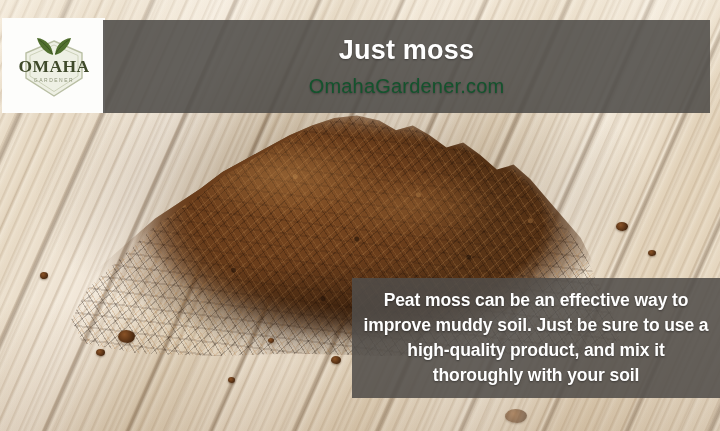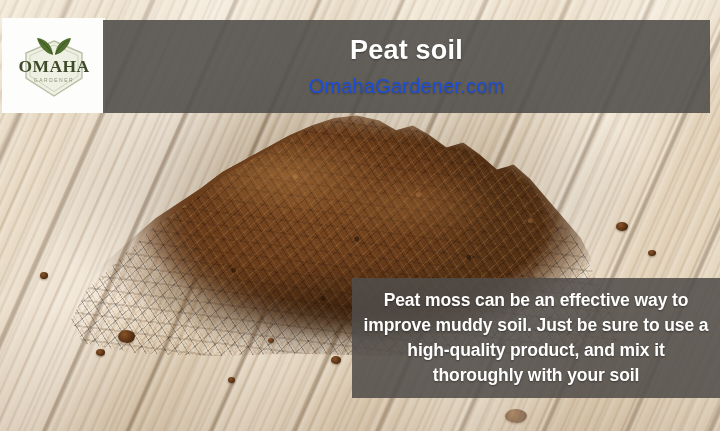--- a/index.html
+++ b/index.html
@@ -201,21 +201,21 @@
   .header-title {
     color: #ffffff;
     font-size: 27px;
     font-weight: bold;
     letter-spacing: .2px;
     line-height: 1;
     margin-bottom: 12px;
     text-shadow: 0 1px 2px rgba(0,0,0,0.35);
   }
   .header-sub {
-    color: #1d4ed8;
+    color: #14532d;
     font-size: 20px;
     font-weight: normal;
     letter-spacing: .2px;
     line-height: 1;
     text-shadow: 0 1px 2px rgba(0,0,0,0.3);
   }
 
   
   .caption-box {
     position: absolute;
@@ -280,21 +280,21 @@
       <path d="M43 27 C51 25 57 18 59 10 C50 11 44 17 43 27 Z" fill="#51702f"></path>
       <path d="M57.5 11.5 C52 15 47 20 43.5 26" stroke="#3c5422" stroke-width="1" fill="none"></path>
 
       <text x="42" y="44" text-anchor="middle" font-family="'Liberation Serif', serif" font-size="17.5" font-weight="bold" letter-spacing="0.4" fill="#3f4a2a">OMAHA</text>
 
       <text x="42" y="53.5" text-anchor="middle" font-family="'Liberation Sans', sans-serif" font-size="5" letter-spacing="1.5" fill="#8d9478">GARDENER</text>
     </svg>
   </div>
 
   <div class="header-bar">
-    <div class="header-title">Peat soil</div>
+    <div class="header-title">Just moss</div>
     <div class="header-sub">OmahaGardener.com</div>
   </div>
 
   <div class="caption-box">
     <div class="caption-text">Peat moss can be an effective way to improve muddy soil. Just be sure to use a high-quality product, and mix it thoroughly with your soil</div>
   </div>
 
 </div>
 
 </body></html>

